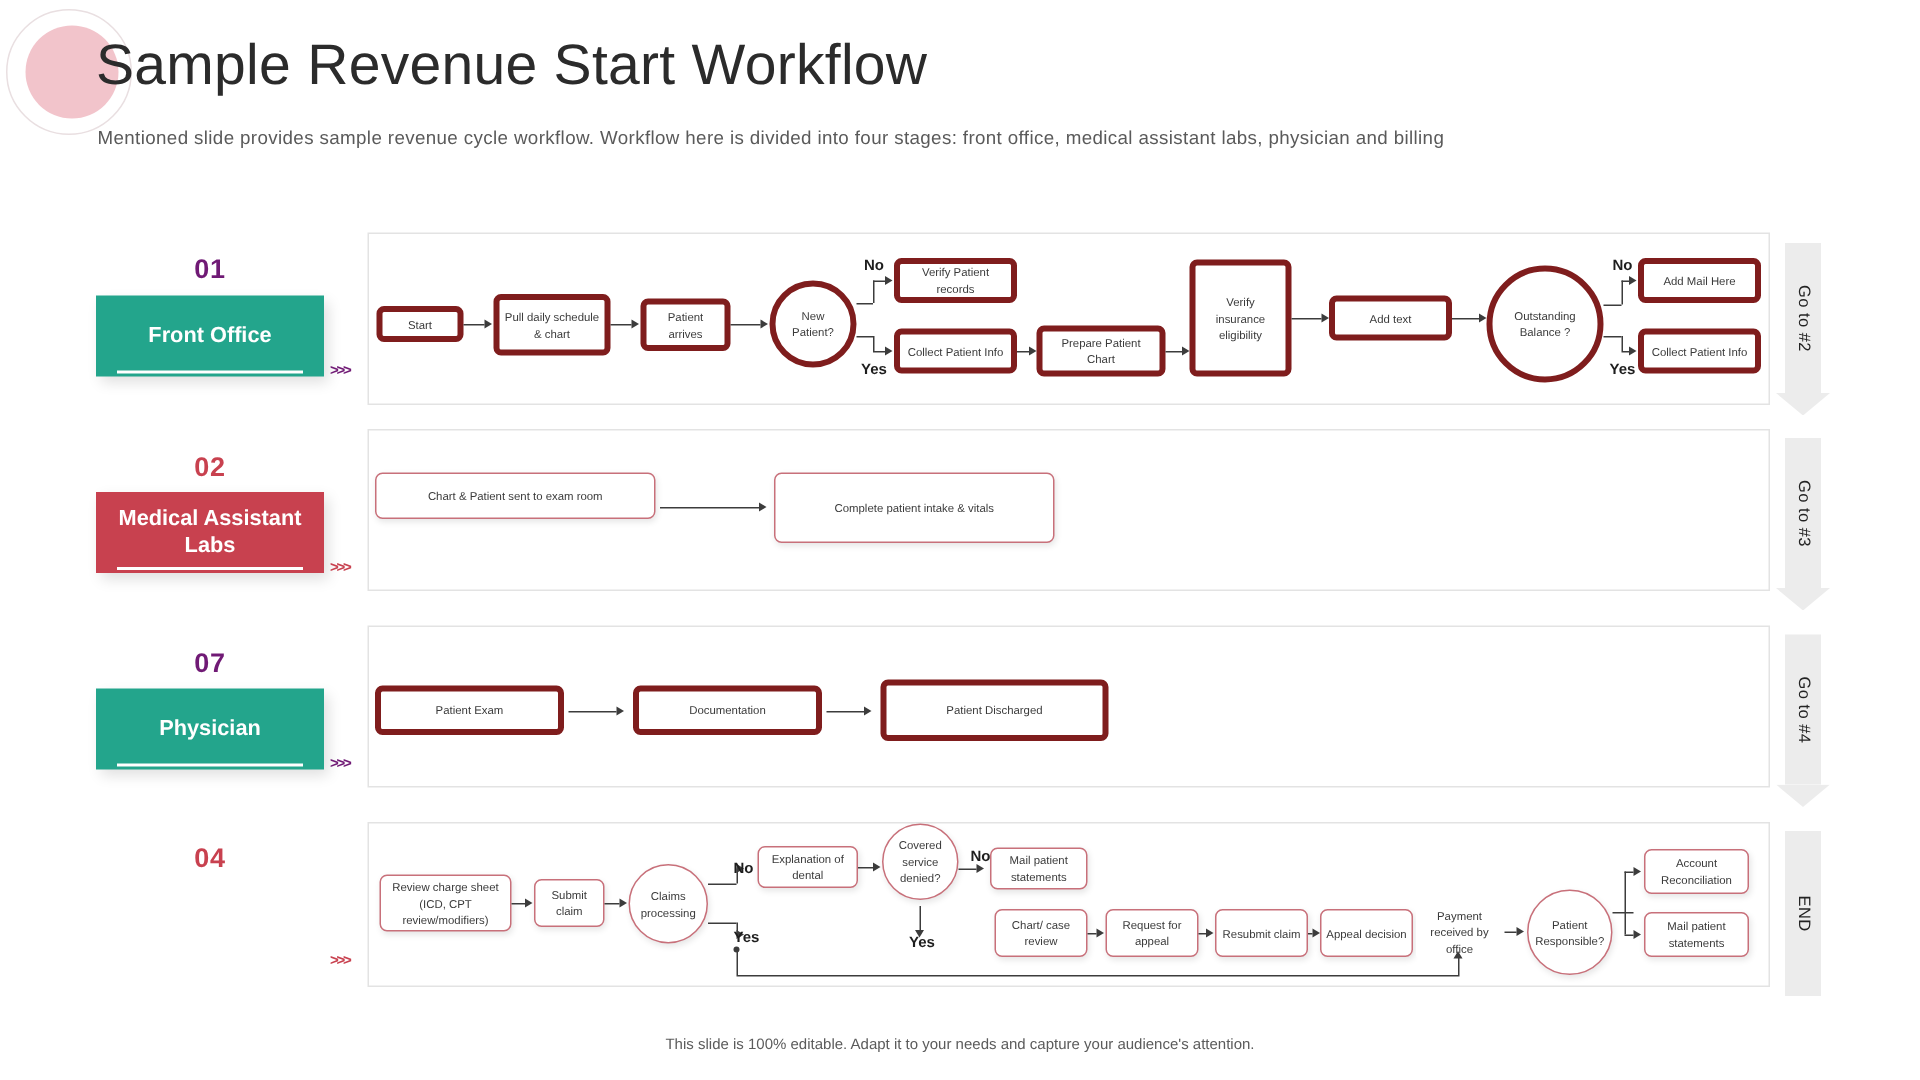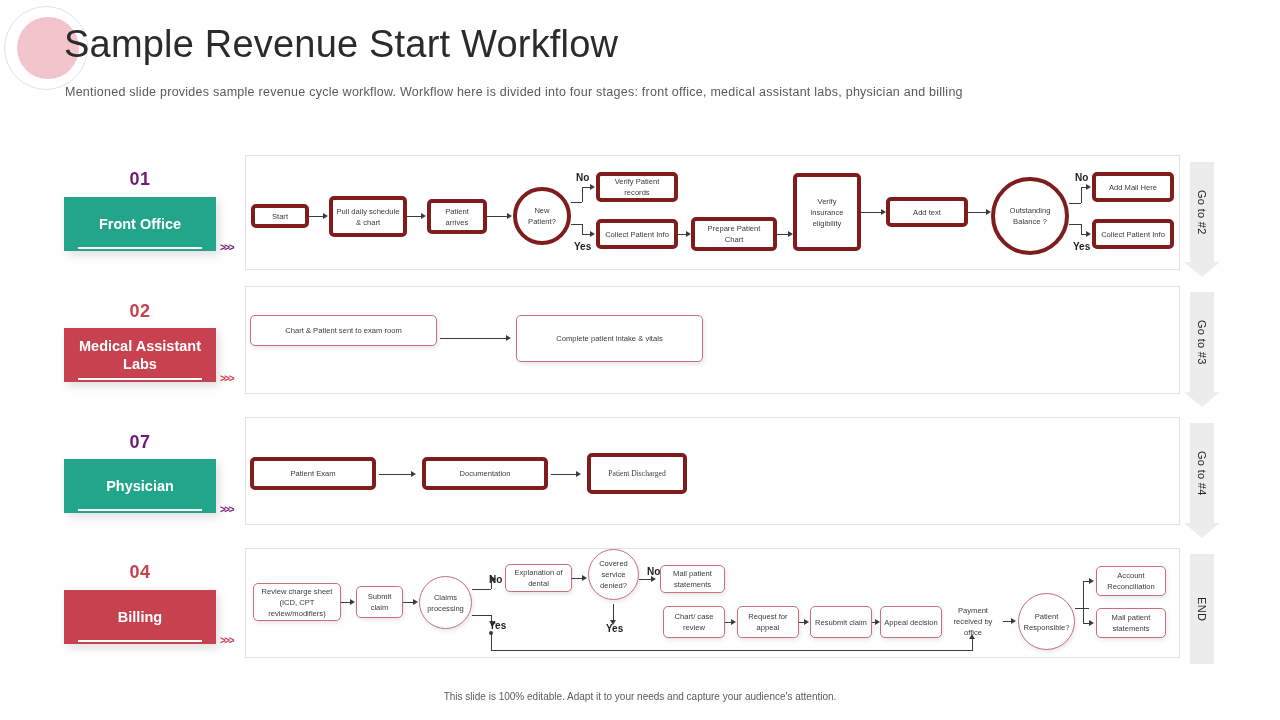--- a/index.html
+++ b/index.html
@@ -208,31 +208,30 @@
 <div class="stage-row" id="row-3">
   <div class="stage-number teal-fg" style="left:64px; top:15px;">07</div>
   <div class="stage-label teal-bg" style="top:42px;">Physician</div>
   <div class="stage-underline" style="top:92px;"></div>
   <div class="stage-chev teal-fg" style="left:220px; top:87px;">&gt;&gt;&gt;</div>
 
   <div class="panel" id="panel-3"></div>
 
   <div class="node teal" style="left:250px; top:40px; width:126px; height:33px;">Patient Exam</div>
   <div class="node teal" style="left:422px; top:40px; width:126px; height:33px;">Documentation</div>
-  <div class="node teal" style="left:587px; top:36px; width:100px; height:41px;font-family:Liberation Serif, serif;">Patient Discharged</div>
+  <div class="node teal" style="left:587px; top:36px; width:152px; height:41px;">Patient Discharged</div>
 
   <div class="edge h" style="left:379px; top:57px; width:32px;"></div>
   <div class="arrowhead" style="left:411px; top:54px;"></div>
   <div class="edge h" style="left:551px; top:57px; width:25px;"></div>
   <div class="arrowhead" style="left:576px; top:54px;"></div>
 </div>
 
 <div class="stage-row" id="row-4">
   <div class="stage-number red-fg" style="left:64px; top:14px;">04</div>
-  <div class="stage-label red-bg" style="top:42px;">Billing</div>
   <div class="stage-underline" style="top:92px;"></div>
   <div class="stage-chev red-fg" style="left:220px; top:87px;">&gt;&gt;&gt;</div>
 
   <div class="panel" id="panel-4"></div>
 
   <div class="node red" style="left:253px; top:35px; width:88px; height:38px;">Review charge sheet (ICD, CPT review/modifiers)</div>
   <div class="node red" style="left:356px; top:38px; width:47px; height:32px;">Submit claim</div>
   <div class="node red circle" style="left:419px; top:28px; width:53px; height:53px;">Claims processing</div>
   <div class="node red" style="left:505px; top:16px; width:67px; height:28px;">Explanation of dental</div>
   <div class="node red circle" style="left:588px; top:1px; width:51px; height:51px;">Covered service denied?</div>

